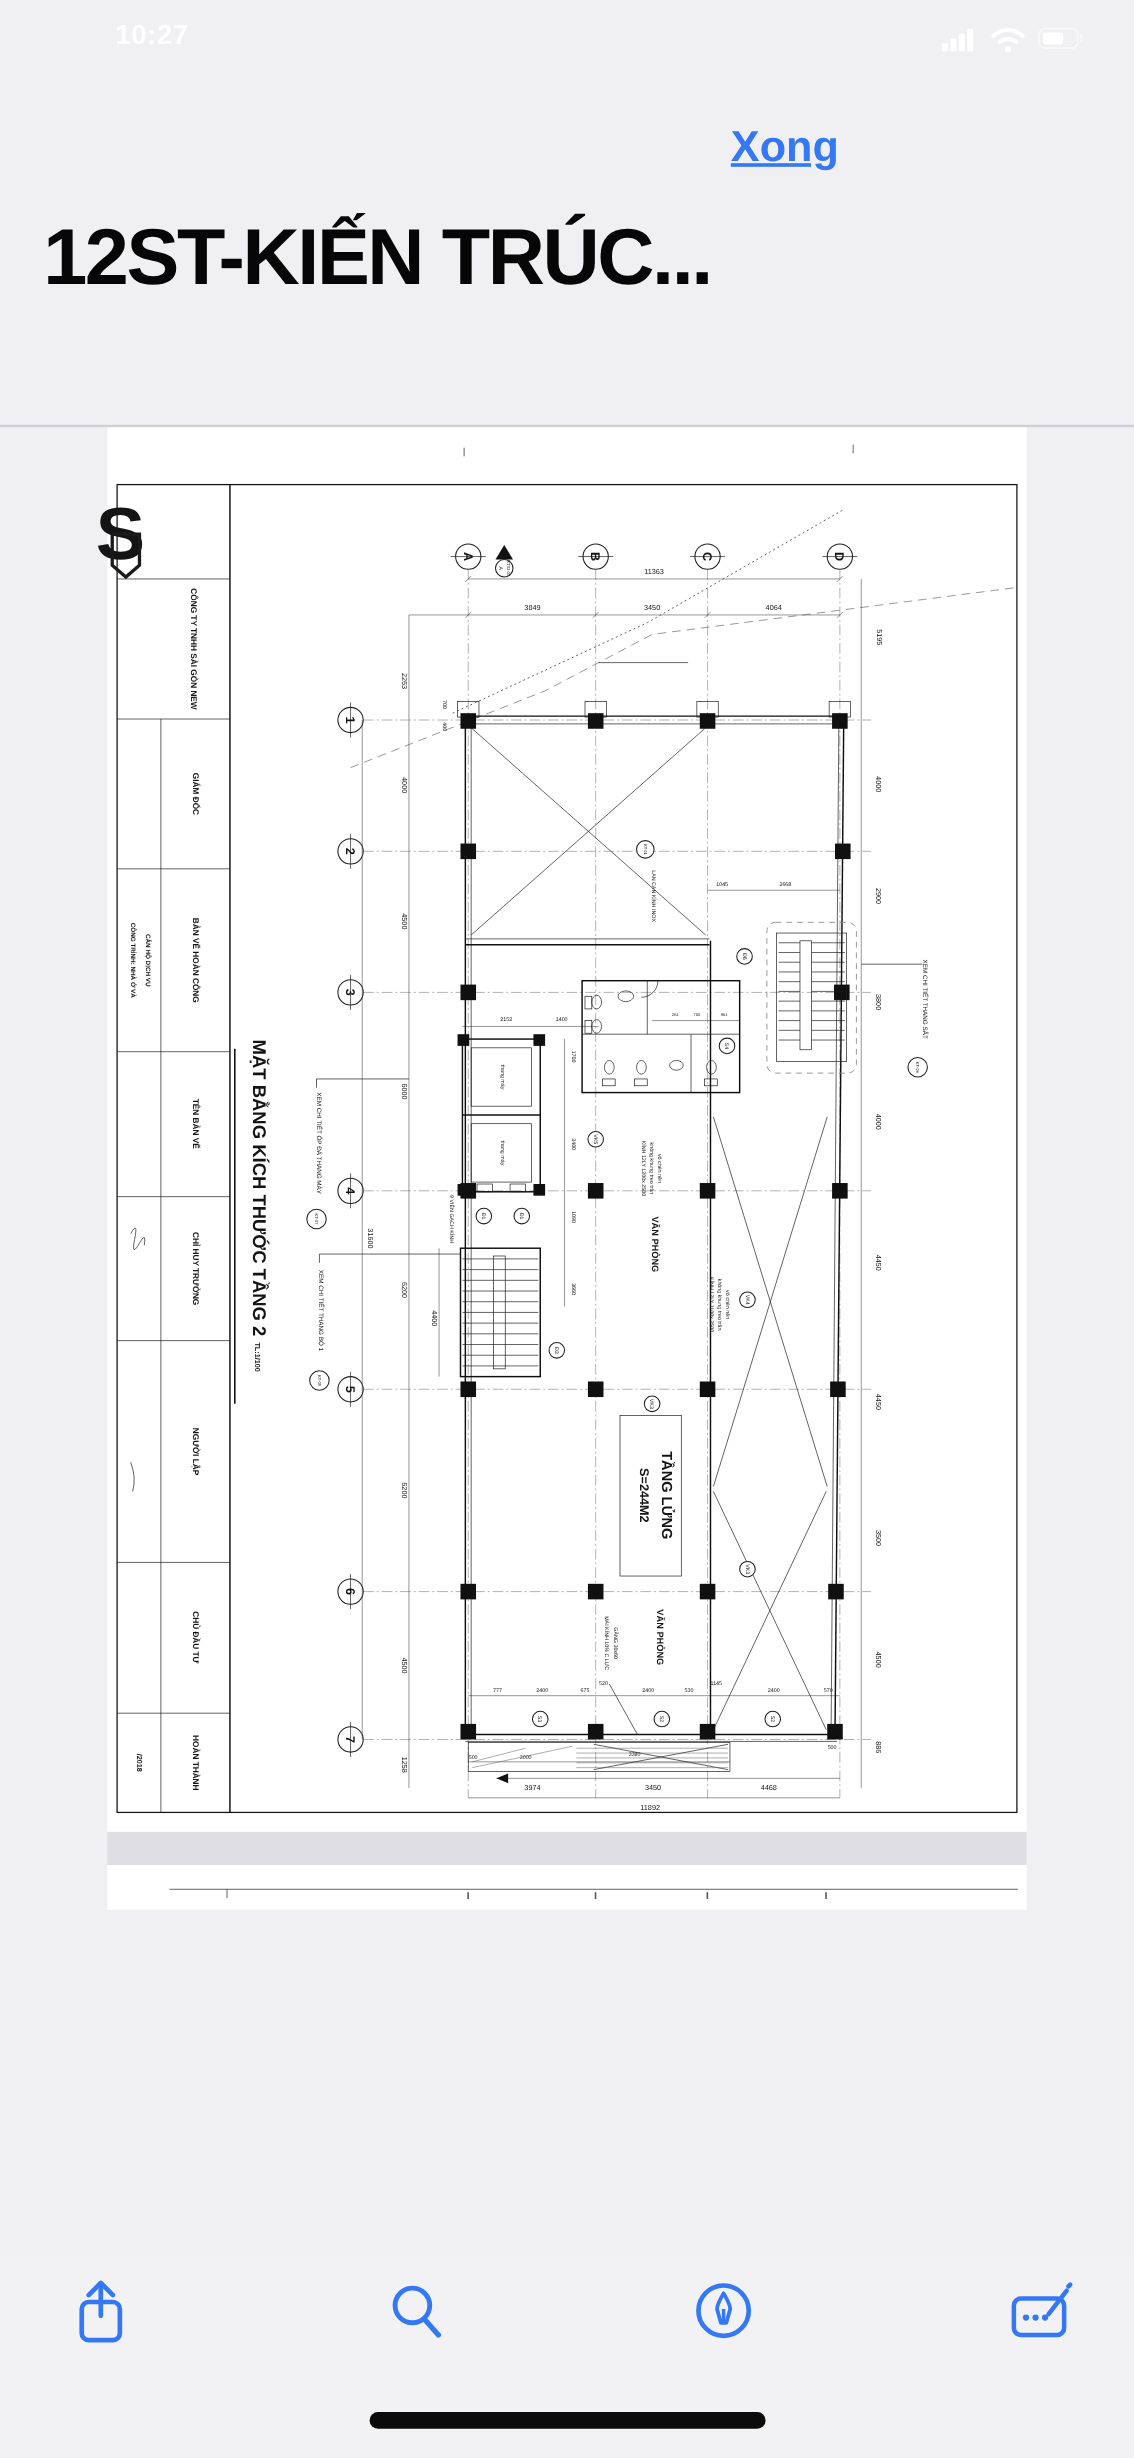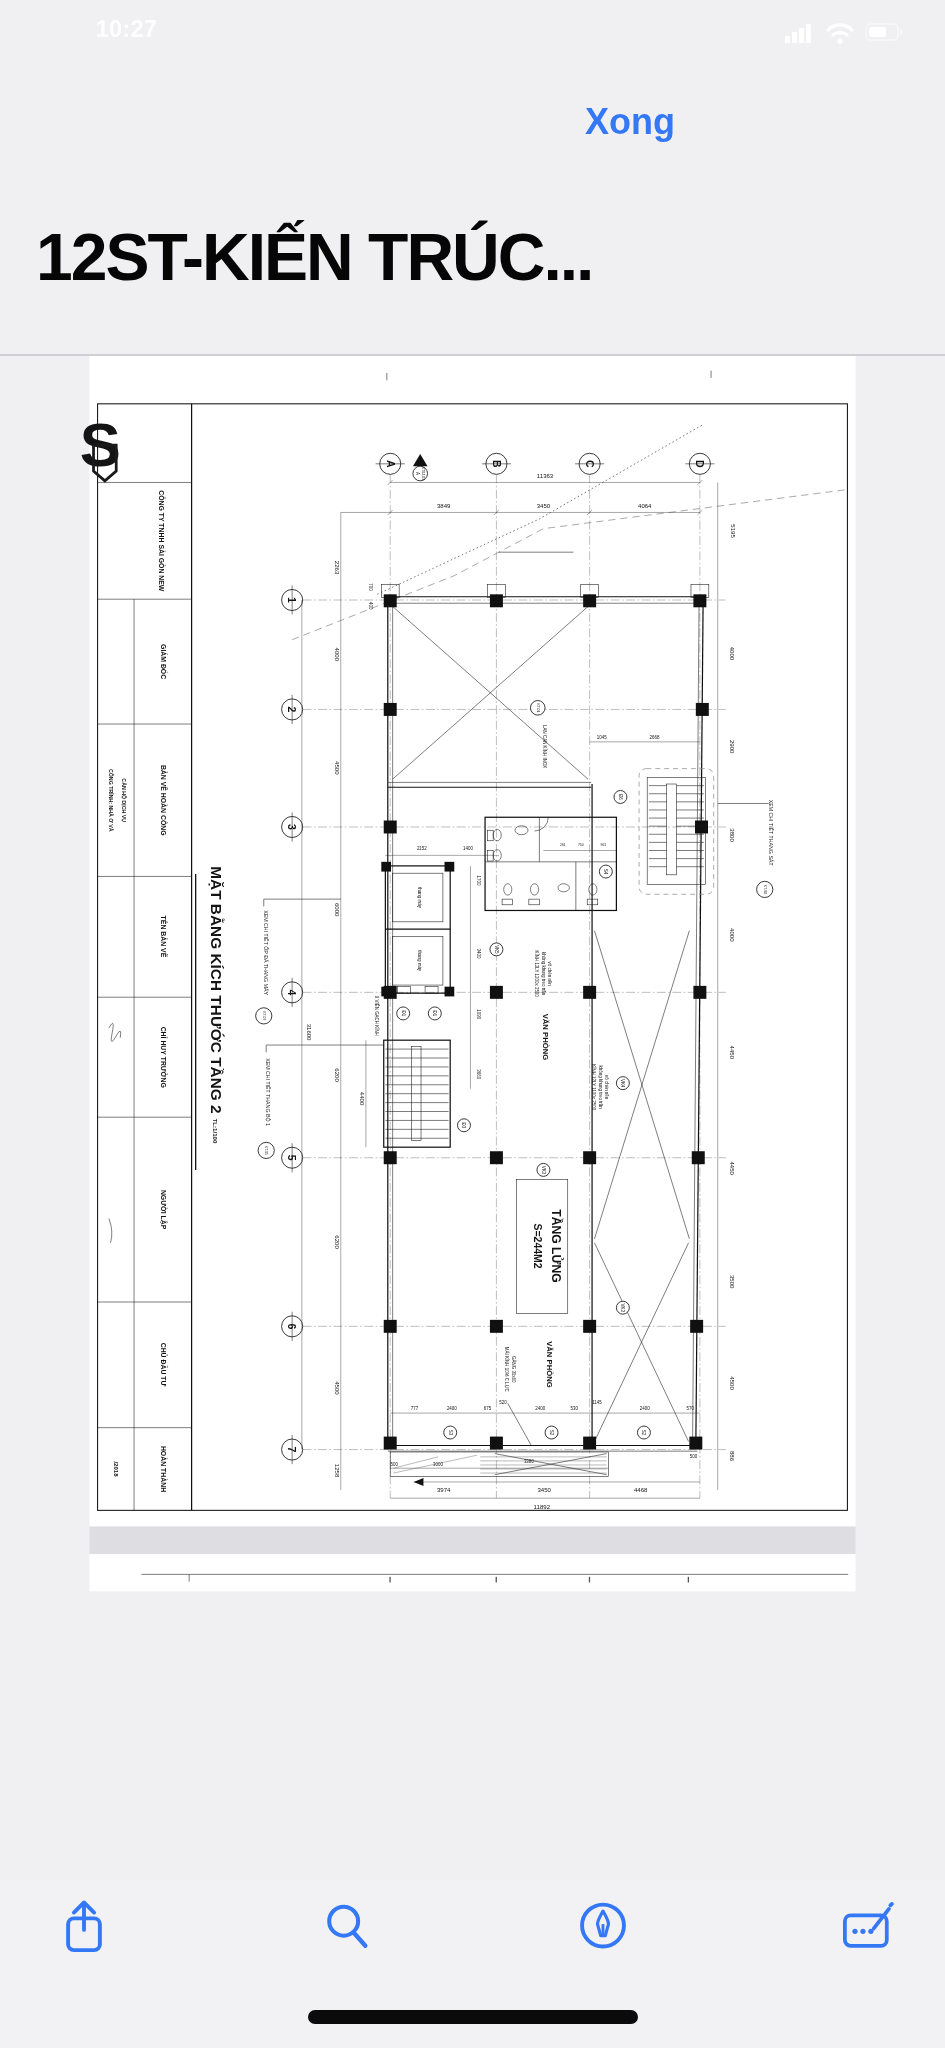--- a/index.html
+++ b/index.html
@@ -9,27 +9,28 @@
     font-family:"Liberation Sans",sans-serif;
   }
   
   .status-time{
     position:absolute;left:96px;top:16px;
     font-size:23px;font-weight:700;color:rgba(255,255,255,.93);letter-spacing:.5px;
   }
   .status-icons{position:absolute;right:40px;top:18px;display:flex;align-items:center;gap:9px;}
   
   .done-btn{
-    position:absolute;right:264px;top:100px;
+    position:absolute;right:240px;top:100px;
     font-size:36px;font-weight:700;color:#3478F6;border:none;background:transparent;
     font-family:"Liberation Sans",sans-serif;
+    text-decoration:underline;
   }
   .doc-title{
     position:absolute;left:36px;top:176px;width:870px;
-    font-size:66px;font-weight:800;color:#060606;letter-spacing:-2px;white-space:nowrap;margin-top:43px;
+    font-size:66px;font-weight:800;color:#060606;letter-spacing:-2px;white-space:nowrap;
   }
   .page-sep{position:absolute;left:0;top:354px;width:945px;height:2px;background:#cfcfd4;}
   
   svg.sheet{position:absolute;left:0;top:356px;}
   svg.sheet text{fill:#141414;font-family:"Liberation Sans",sans-serif;}
   .ln{stroke:#1b1b1b;stroke-width:.7;fill:none;}
   .w{stroke:#101010;stroke-width:1.5;fill:none;}
   .dim{stroke:#3a3a3a;stroke-width:.55;fill:none;}
   .gd{stroke:#6f6f6f;stroke-width:.55;fill:none;stroke-dasharray:11 3 2 3;}
   .dsh{stroke:#8a8a8a;stroke-width:.9;fill:none;}

